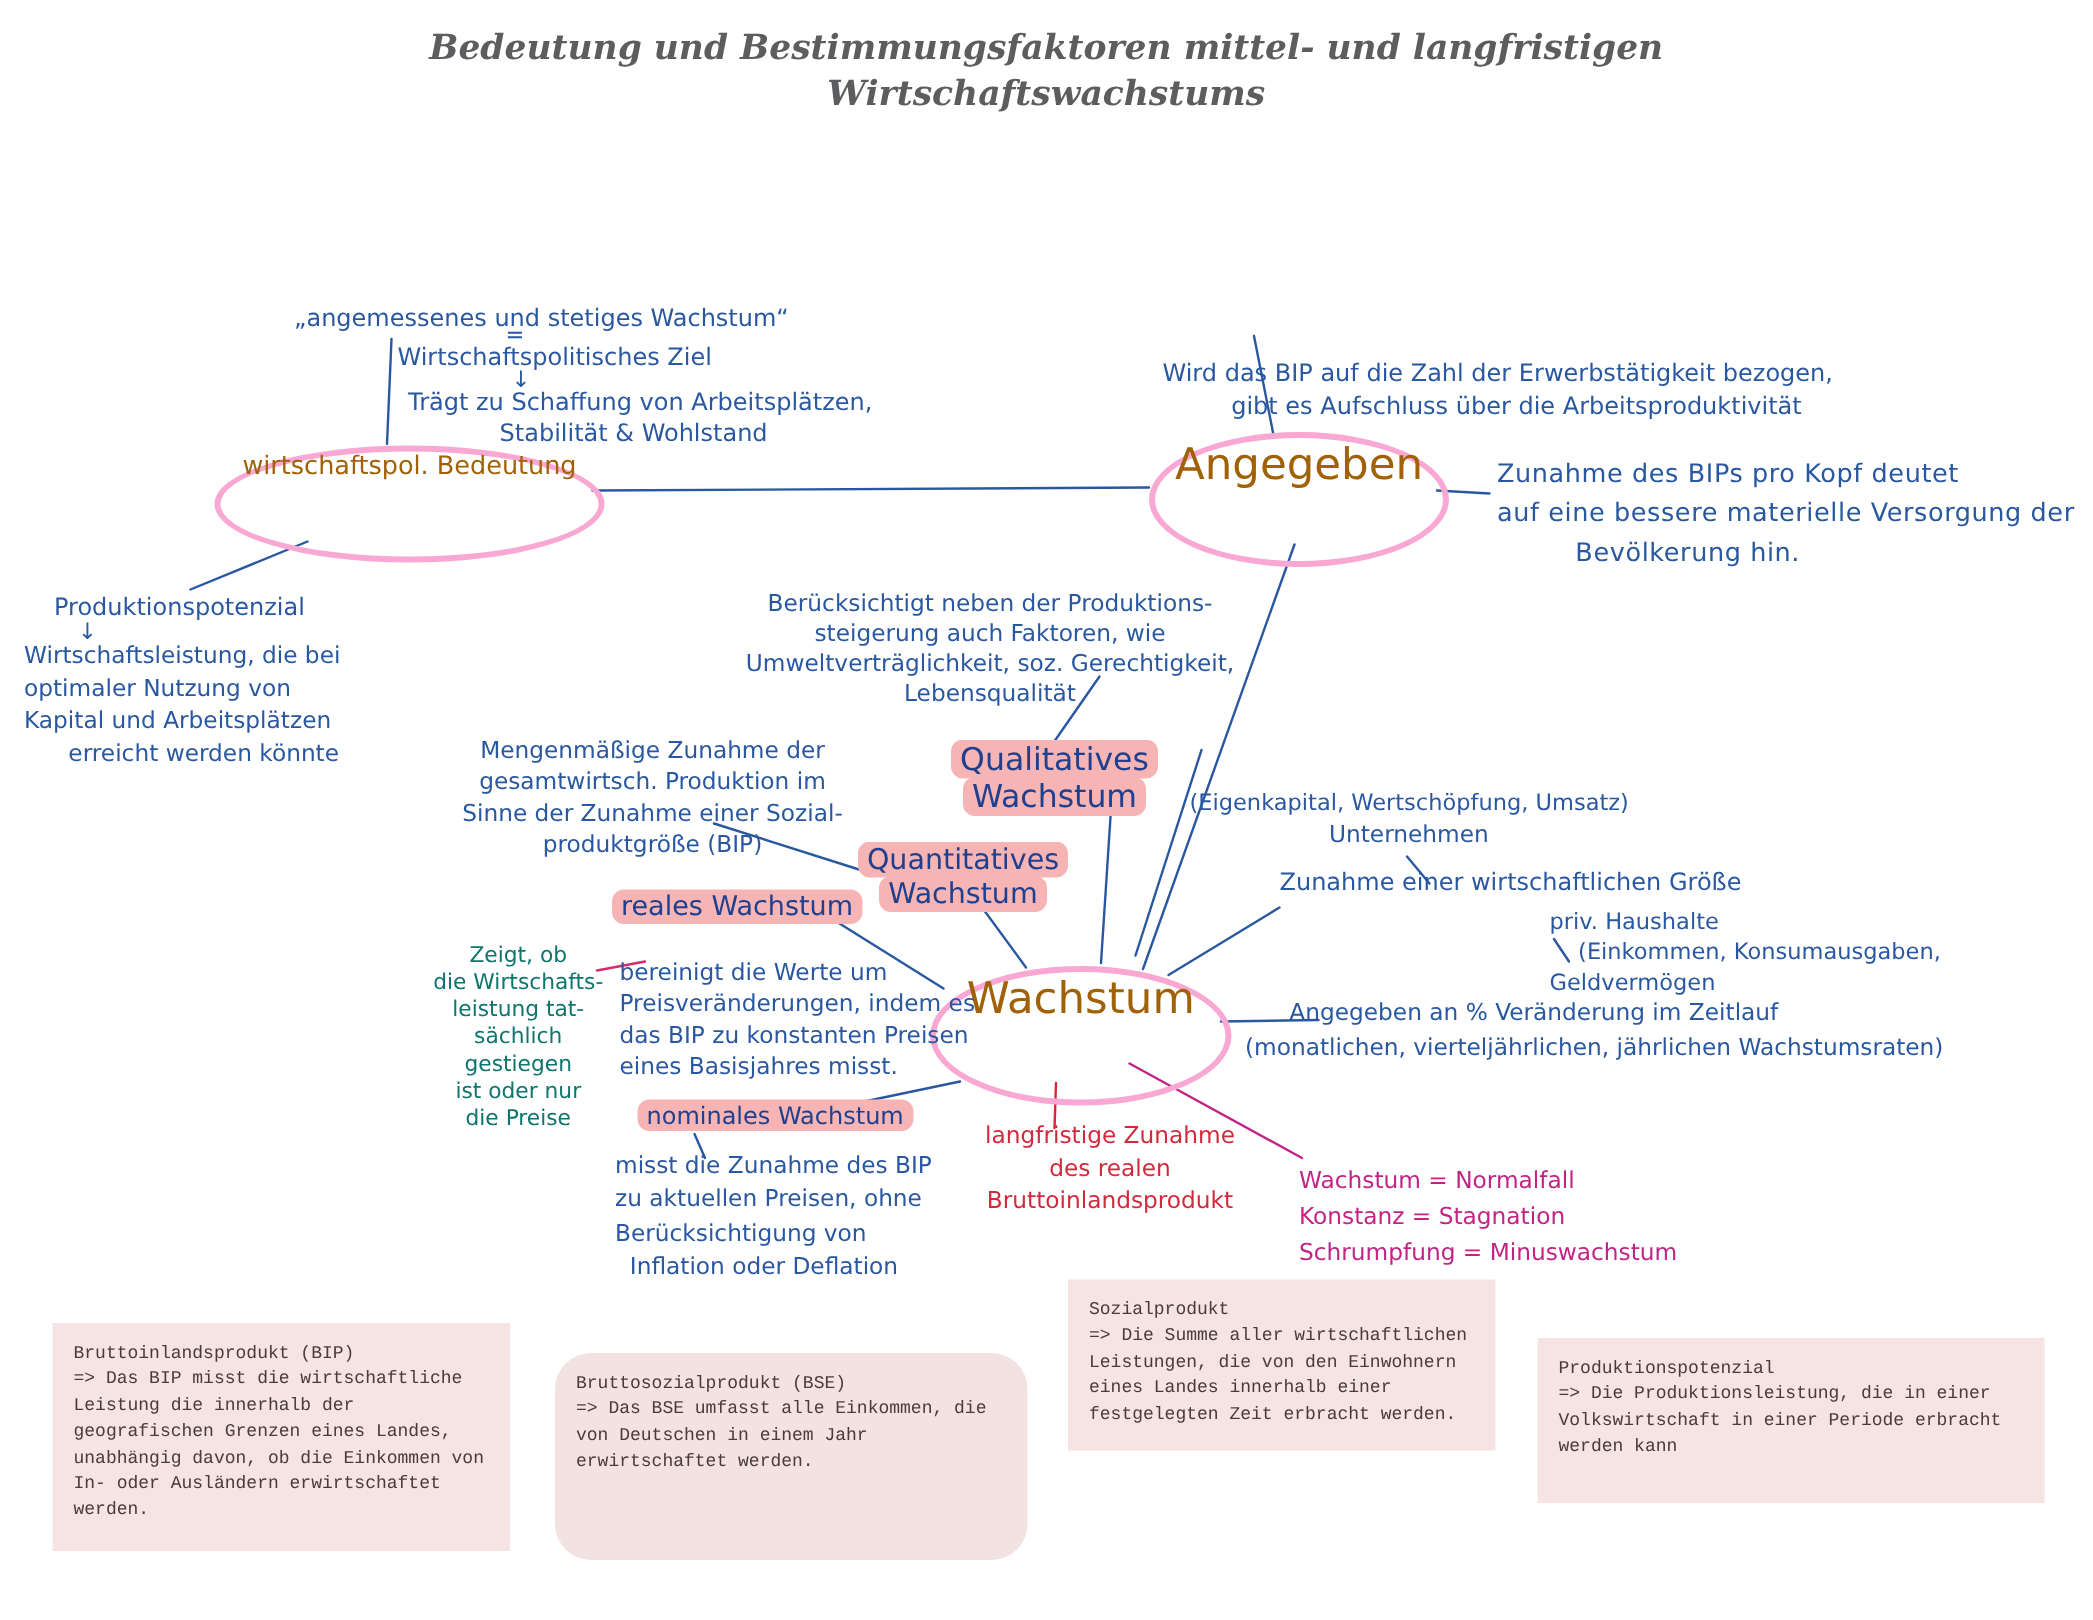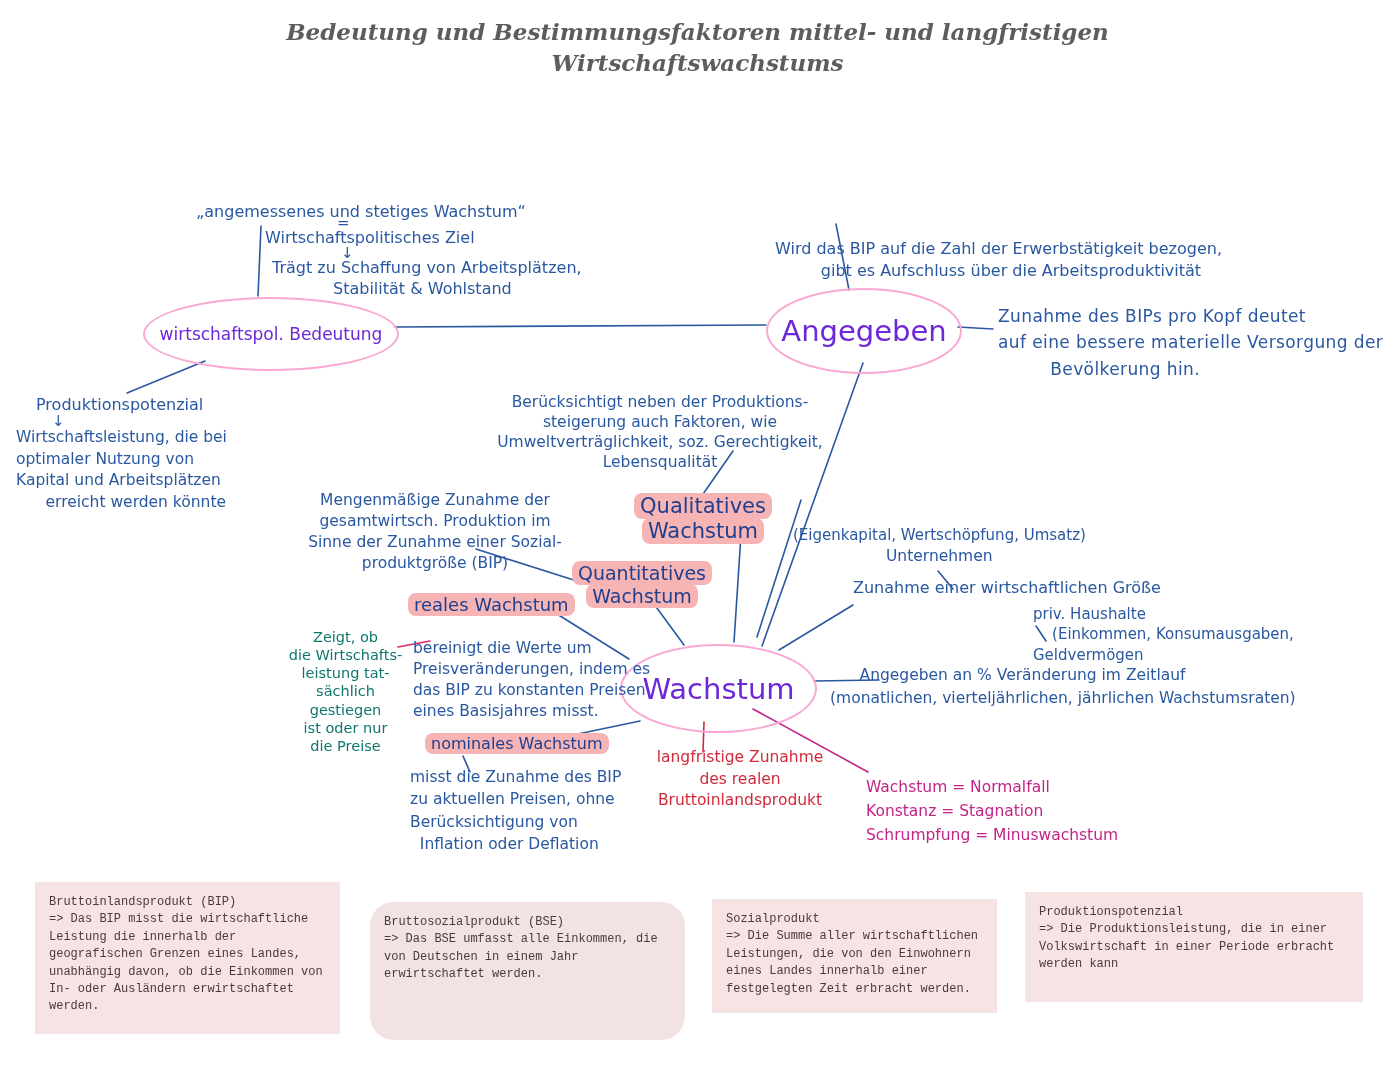--- a/index.html
+++ b/index.html
@@ -8,22 +8,22 @@
   svg.links{position:absolute;left:0;top:0;pointer-events:none;}
   svg.links line{stroke:#2a58a0;stroke-width:1.6;stroke-linecap:round;}
   svg.links line.red{stroke:#d2293b;}
   svg.links line.magenta{stroke:#c22486;}
   svg.links line.crimson{stroke:#d62a6e;}
 
   .title{position:absolute;left:0;right:0;top:16px;margin:0;text-align:center;
          font-family:"DejaVu Serif",serif;font-style:italic;font-weight:bold;
          font-size:23px;line-height:1.35;color:#5c5d5f;white-space:pre-line;}
 
-  .node{position:absolute;border:2px solid #f9a8d4;border-radius:50%;
-        display:flex;align-items:center;justify-content:center;color:#6d28d9;}
+  .node{position:absolute;border:4px solid #f9a8d4;border-radius:50%;
+        display:flex;justify-content:center;color:#a16207;}
   .node-bedeutung{left:143px;top:297px;width:252px;height:70px;font-size:17px;}
   .node-wohlstand{left:766px;top:288px;width:192px;height:82px;font-size:29px;}
   .node-wachstum{left:620px;top:644px;width:193px;height:85px;font-size:29px;}
 
   .ann{position:absolute;color:#2a58a0;white-space:pre-wrap;line-height:1.35;font-size:15.5px;}
   .center{text-align:center;}
   .a-quote{left:196px;top:201px;font-size:16px;}
   .a-equals{left:337px;top:213px;font-size:15px;}
   .a-ziel{left:265px;top:227px;font-size:16px;}
   .a-arrow1{left:341px;top:243px;font-size:15px;}
@@ -53,21 +53,21 @@
   .l-quant{left:563px;top:562px;width:158px;font-size:19px;text-align:center;}
   .l-reales{left:408px;top:594px;font-size:18px;}
   .l-nom{left:425px;top:734px;font-size:16px;}
 
   .defbox{position:absolute;background:#f6e3e3;color:#4a3a3a;
           font-family:"Liberation Mono",monospace;font-size:12px;line-height:1.45;
           padding:12px 14px;box-sizing:border-box;}
   .box-title{margin:0 0 0 0;}
   .box1{left:35px;top:882px;width:305px;min-height:152px;}
   .box2{left:370px;top:902px;width:315px;min-height:138px;background:#f2e2e2;border-radius:24px;}
-  .box3{left:712px;top:899px;width:285px;min-height:114px;}
+  .box3{left:712px;top:853px;width:285px;min-height:114px;}
   .box4{left:1025px;top:892px;width:338px;min-height:110px;}
 </style>
 </head>
 <body>
 
 <div class="canvas">
 
   <svg class="links" width="1395" height="1080">
     <line x1="395" y1="327" x2="766" y2="325"></line>
     <line x1="205" y1="361" x2="127" y2="393"></line>

